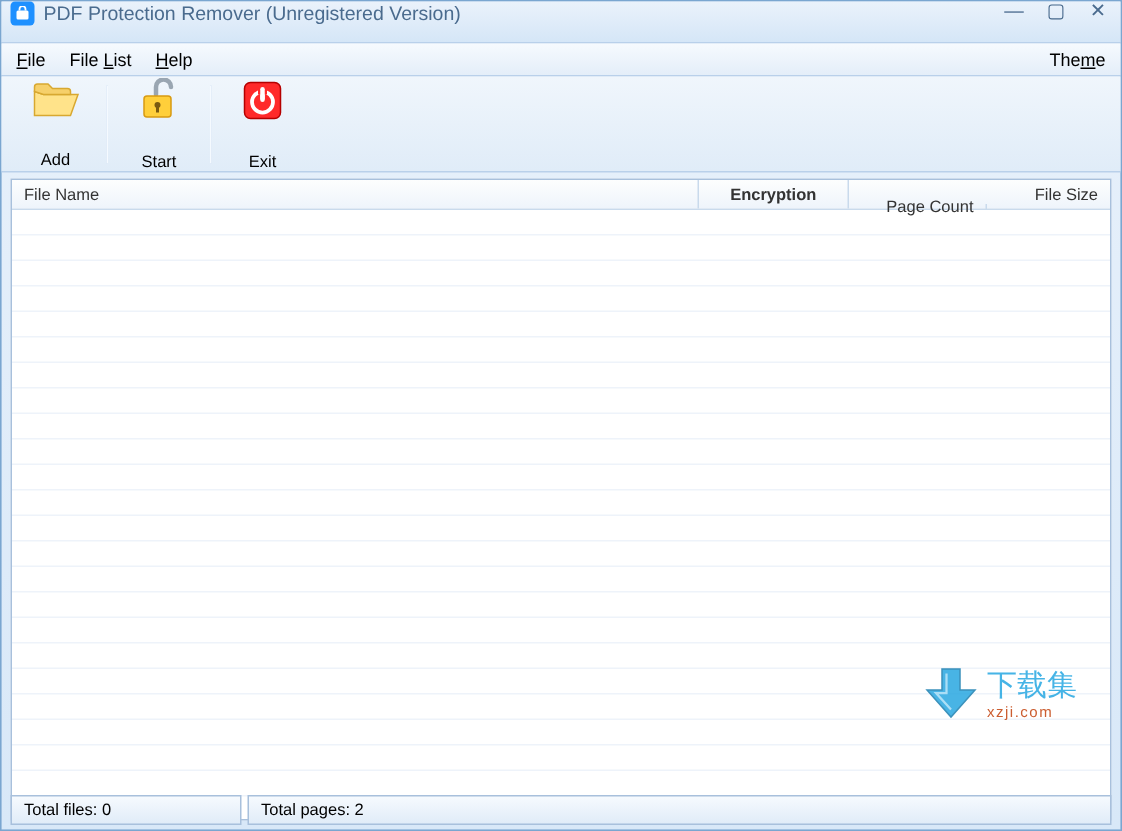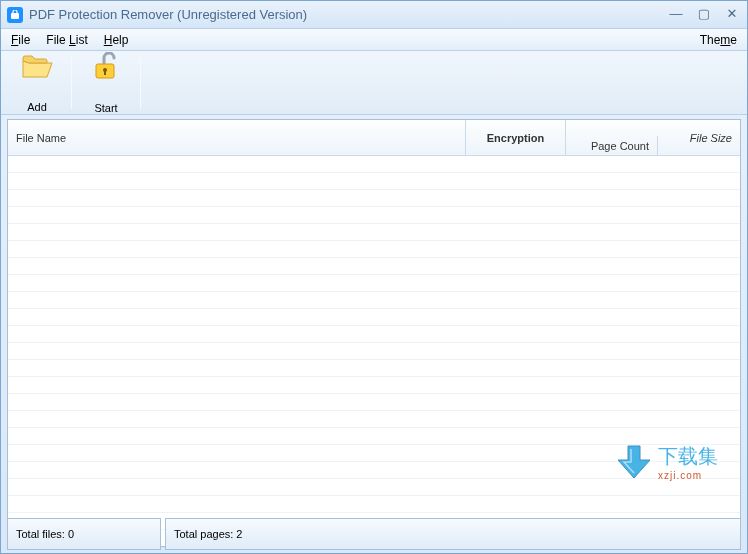--- a/index.html
+++ b/index.html
@@ -18,21 +18,21 @@
   background: linear-gradient(to bottom, #e8f1fb 0%, #d8e8f8 100%);
   border: 1px solid #7aa6d0;
   position: relative;
 }
 
 
 .titlebar {
   height: 28px;
   background: linear-gradient(to bottom, #eaf2fb 0%, #d5e6f7 100%);
   display: flex;
-  align-items: center;
+  align-items: flex-start;
   padding: 0 6px;
   border-bottom: 1px solid #b9d0ea;
 }
 .app-icon {
   width: 16px; height: 16px;
   background: #1e90ff;
   border-radius: 3px;
   margin-right: 6px;
   display: inline-flex;
   align-items: center;
@@ -114,54 +114,54 @@
 
 .table-wrap {
   margin: 4px 6px;
   background: #fff;
   border: 1px solid #a8c0dc;
   height: 428px;
   display: flex;
   flex-direction: column;
 }
 .thead {
-  height: 36px;
+  height: 20px;
   display: flex;
   background: linear-gradient(to bottom, #fdfefe 0%, #eef4fb 100%);
   border-bottom: 1px solid #c9daec;
 }
 .th {
   padding: 2px 8px;
   border-right: 1px solid #c9daec;
   font-size: 11px;
   color: #333;
   display: flex;
   align-items: center;
 }
 .th.name { width: 458px; }
 .th.enc { width: 100px; text-align: center; justify-content: center; font-weight: bold;}
 .th.pg { width: 92px; justify-content: flex-end; text-align: right; margin-top: 16px;}
-.th.sz { flex: 1; justify-content: flex-end; text-align: right; border-right: none; font-style: italic;}
+.th.sz { flex: 1; justify-content: flex-end; text-align: right; border-right: none;}
 .tbody {
   flex: 1;
   overflow: hidden;
   position: relative;
 }
 .row {
   height: 17px;
   border-bottom: 1px solid #eef3fa;
 }
 
 
 .statusbar {
   position: absolute;
   bottom: 3px;
   left: 6px;
   right: 6px;
-  height: 32px;
+  height: 20px;
   display: flex;
   gap: 4px;
 }
 .status-cell {
   background: linear-gradient(to bottom, #f6fafe 0%, #e0ecf8 100%);
   border: 1px solid #a8c0dc;
   padding: 2px 8px;
   font-size: 11px;
   display: flex;
   align-items: center;
@@ -237,20 +237,34 @@
             <path d="M16 11 V6 a5 5 0 0 1 10 0" stroke="#9aa6b2" stroke-width="3" fill="none" stroke-linecap="round" transform="translate(-4,0)"></path>
             <rect x="4" y="12" width="18" height="14" rx="2" fill="#ffcf3a" stroke="#d89a12" stroke-width="1"></rect>
             <circle cx="13" cy="18" r="2" fill="#7a5a10"></circle>
             <rect x="12" y="18" width="2" height="5" fill="#7a5a10"></rect>
           </svg>
         </div>
         <div class="lbl">Start</div>
       </div>
     </div>
     <div class="tool-sep"></div>
+    <div class="tool-group">
+      <div class="tool-btn">
+        <div class="icon-wrap">
+          <svg width="30" height="30" viewBox="0 0 30 30">
+            <rect x="3" y="3" width="24" height="24" rx="4" fill="#ff2a2a" stroke="#b50000" stroke-width="1"></rect>
+            <circle cx="15" cy="16" r="7" fill="none" stroke="#fff" stroke-width="2.5"></circle>
+            <rect x="13.5" y="6" width="3" height="10" rx="1.5" fill="#fff"></rect>
+            <rect x="12" y="4" width="6" height="7" fill="#ff2a2a"></rect>
+            <rect x="13.5" y="6" width="3" height="9" rx="1.5" fill="#fff"></rect>
+          </svg>
+        </div>
+        <div class="lbl">Exit</div>
+      </div>
+    </div>
   </div>
 
   <div class="table-wrap">
     <div class="thead">
       <div class="th name">File Name</div>
       <div class="th enc">Encryption</div>
       <div class="th pg">Page Count</div>
       <div class="th sz">File Size</div>
     </div>
     <div class="tbody">

